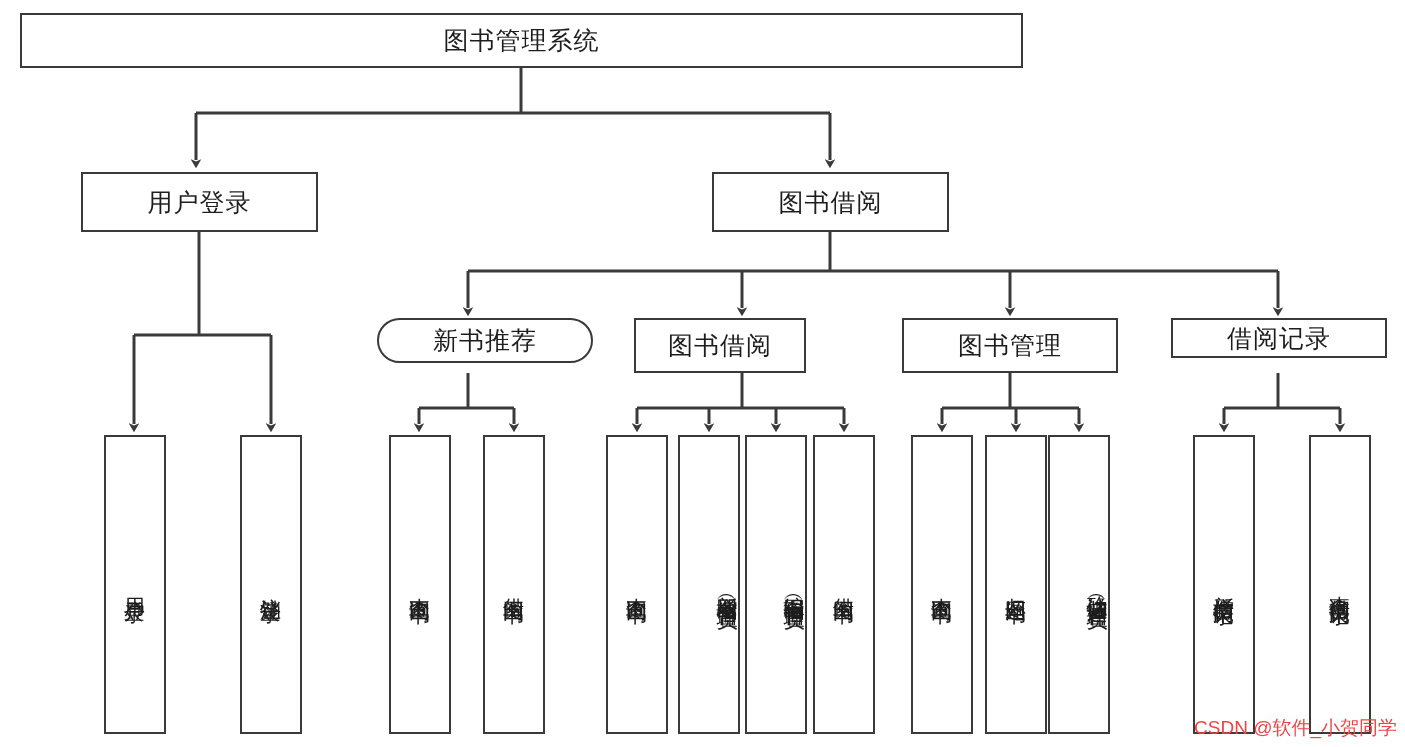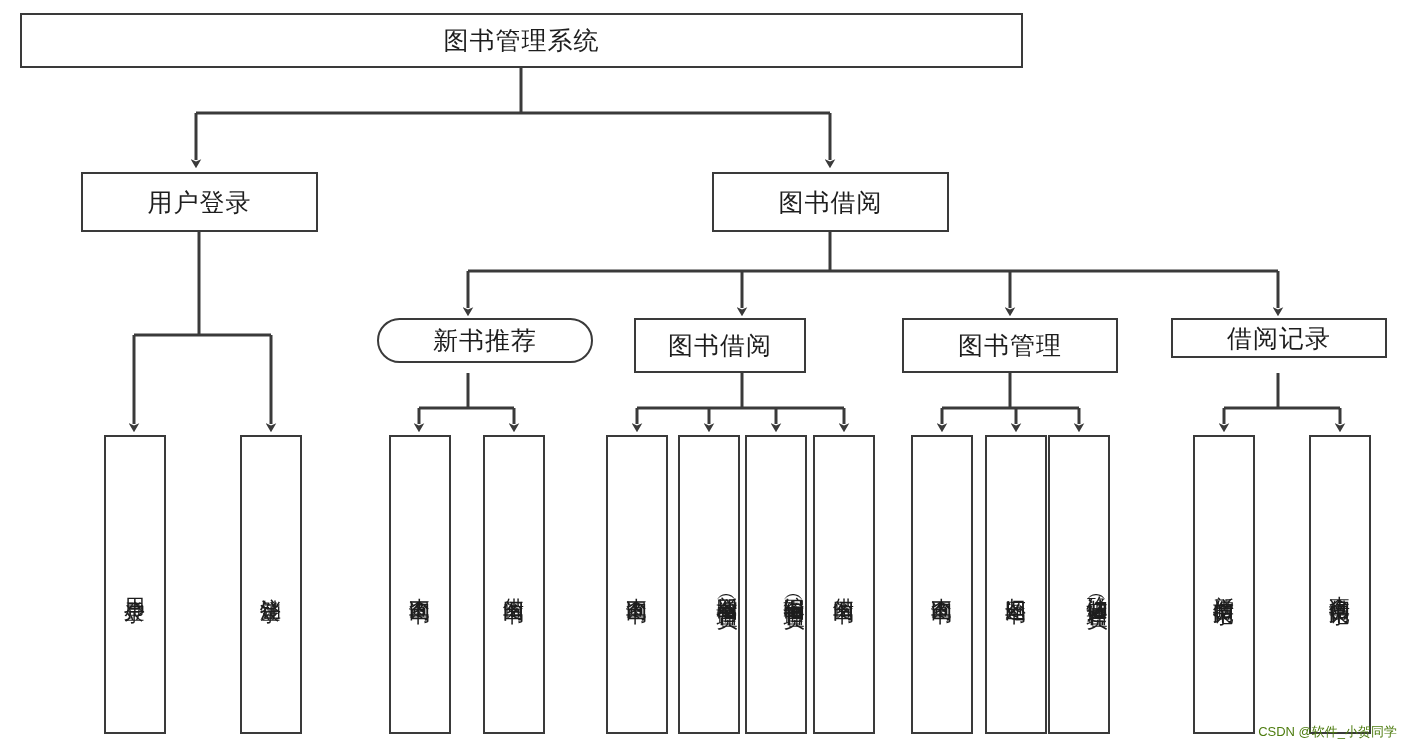--- a/index.html
+++ b/index.html
@@ -56,22 +56,22 @@
     padding-top: 0;
   }
   .node-label {
     display: block;
     white-space: nowrap;
   }
   #watermark {
     position: absolute;
     right: 8px;
     bottom: 6px;
-    font-size: 13px;
-    color: #4d7c0f;
+    font-size: 19px;
+    color: #ef4444;
     z-index: 5;
     white-space: nowrap;
   }
 </style>
 </head>
 <body>
 
 <div id="canvas">
 
   <svg id="edges" viewBox="0 0 1405 747" width="1405" height="747" xmlns="http://www.w3.org/2000/svg">

